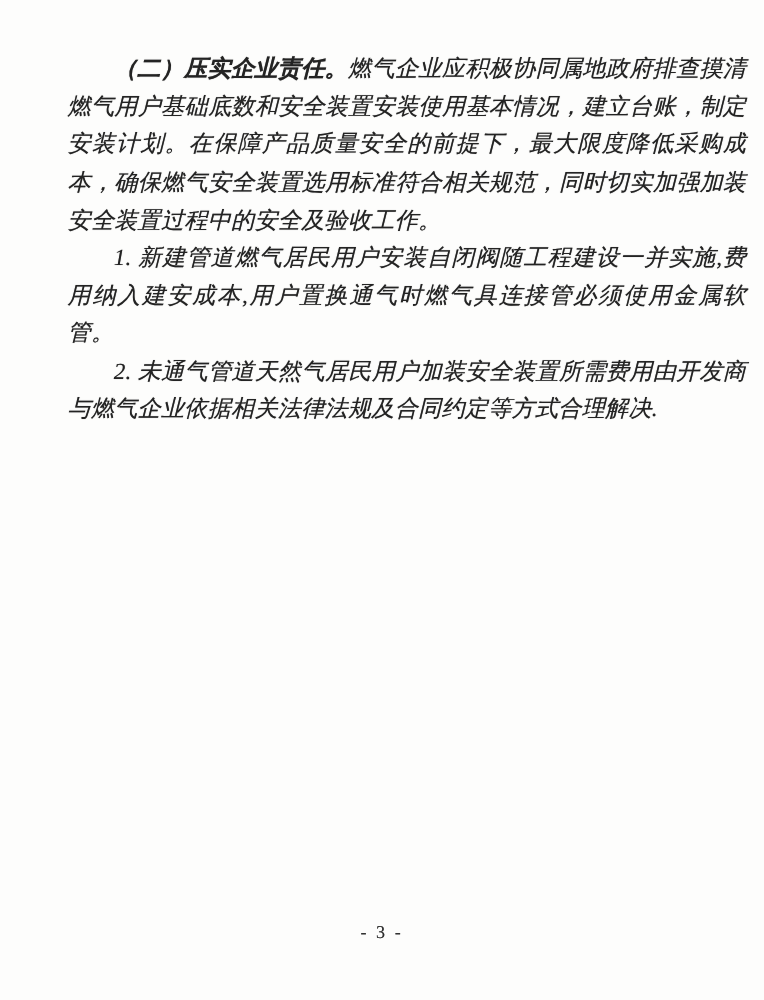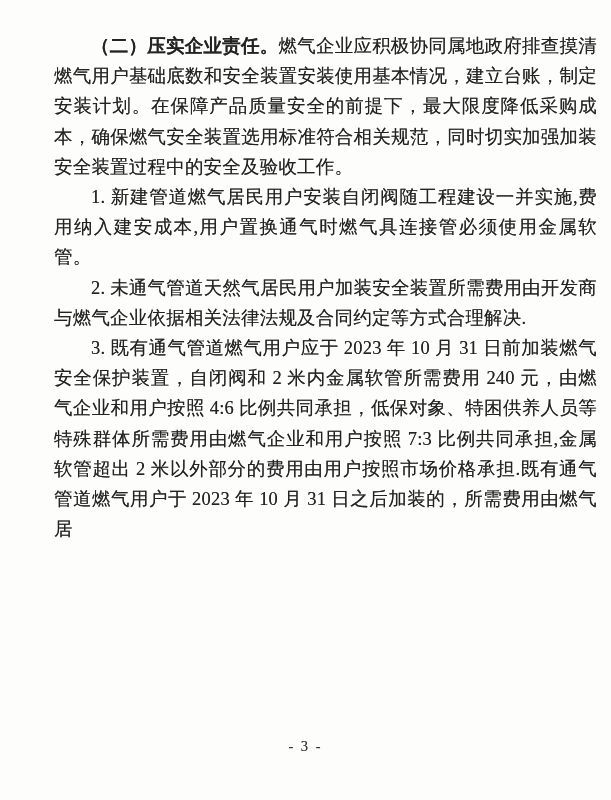--- a/index.html
+++ b/index.html
@@ -11,22 +11,23 @@
     position: relative;
     width: 611px;
     height: 800px;
     background: #fdfdfc;
     overflow: hidden;
     font-family: "Liberation Serif", "DejaVu Serif", serif;
   }
   .content {
     position: absolute;
     left: 54px;
-    top: 31px;
+    top: 41px;
     width: 543px;
+    font-style: italic;
   }
   .para {
     margin: 0;
     font-size: 18.5px;
     line-height: 30.2px;
     color: #232323;
     text-align: justify;
     text-justify: inter-character;
     text-indent: 2em;
     letter-spacing: 0.2px;
@@ -50,18 +51,17 @@
   }
 </style>
 </head>
 <body>
 
 <div class="page">
   <div class="content">
     <p class="para"><span class="lead">（二）压实企业责任。</span><span>燃气企业应积极协同属地政府排查摸清燃气用户基础底数和安全装置安装使用基本情况，建立台账，制定安装计划。在保障产品质量安全的前提下，最大限度降低采购成本，确保燃气安全装置选用标准符合相关规范，同时切实加强加装安全装置过程中的安全及验收工作。</span></p>
     <p class="para"><span>1. 新建管道燃气居民用户安装自闭阀随工程建设一并实施,费用纳入建安成本,用户置换通气时燃气具连接管必须使用金属软管。</span></p>
     <p class="para"><span>2. 未通气管道天然气居民用户加装安全装置所需费用由开发商与燃气企业依据相关法律法规及合同约定等方式合理解决.</span></p>
-    <p class="para"><span>3. 既有通气管道燃气用户应于 2023 年 10 月 31 日前加装燃气安全保护装置，自闭阀和 2 米内金属软管所需费用 240 元，由燃气企业和用户按照 4:6 比例共同承担，低保对象、特困供养人员等特殊群体所需费用由燃气企业和用户按照 7:3 比例共同承担,金属软管超出 2 米以外部分的费用由用户按照市场价格承担.既有通气管道燃气用户于 2023 年 10 月 31 日之后加装的，所需费用由燃气居</span></p>
   </div>
   <div class="footer">
     <span class="page-number">- 3 -</span>
   </div>
 </div>
 
 </body></html>

